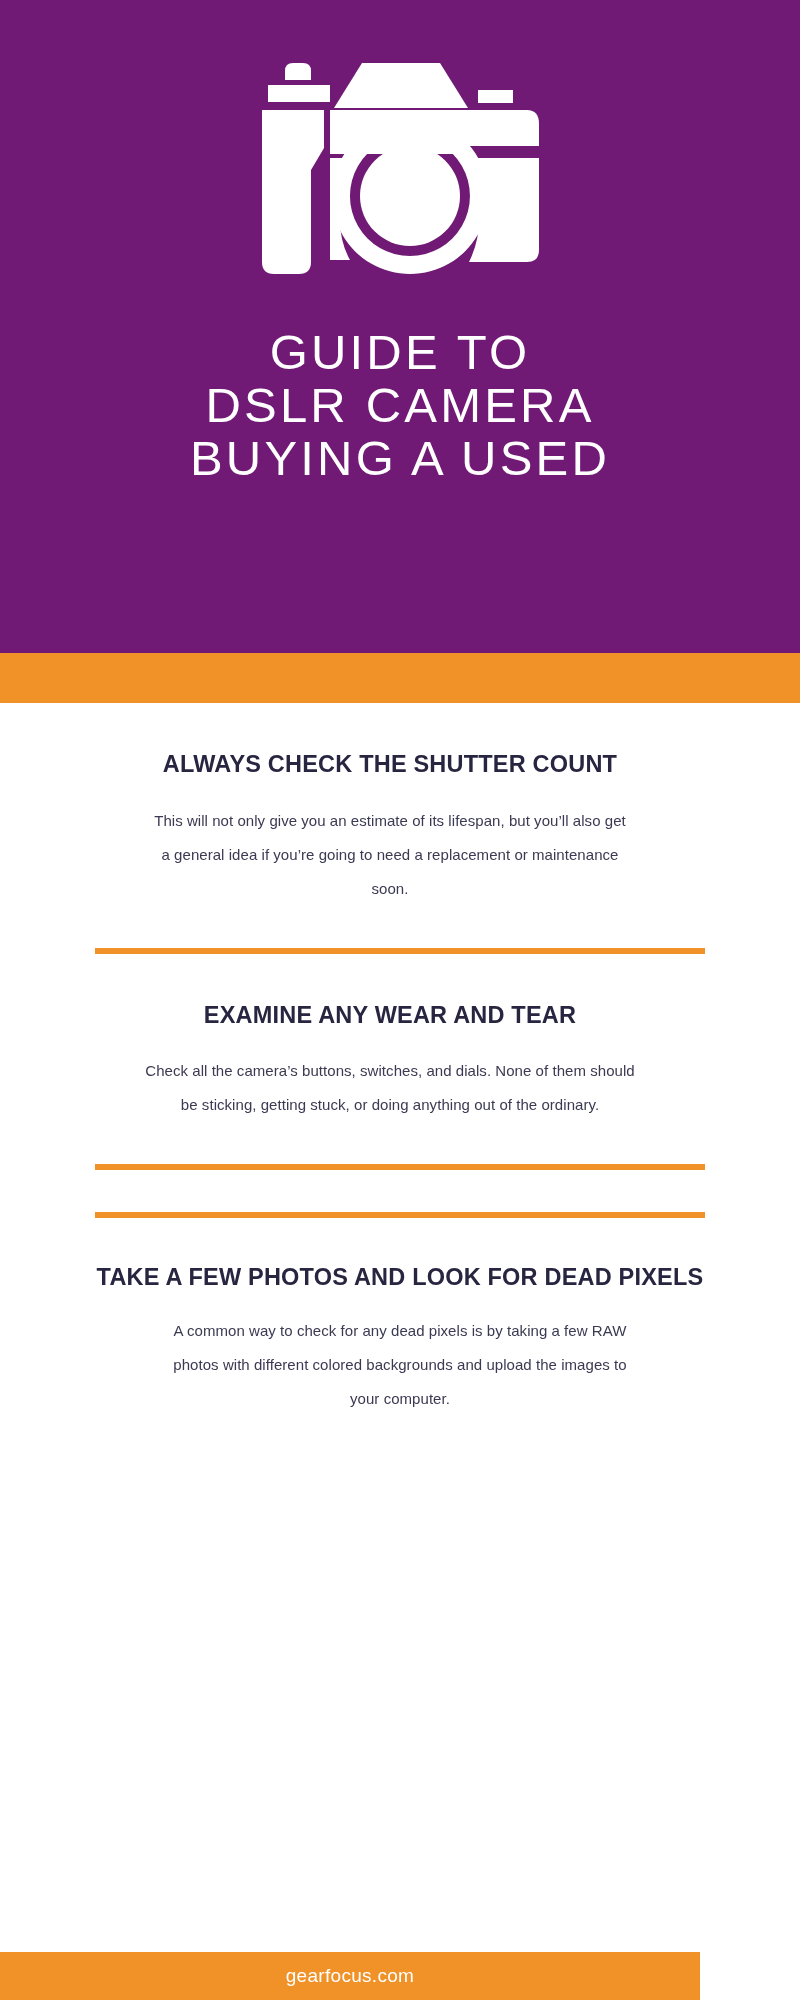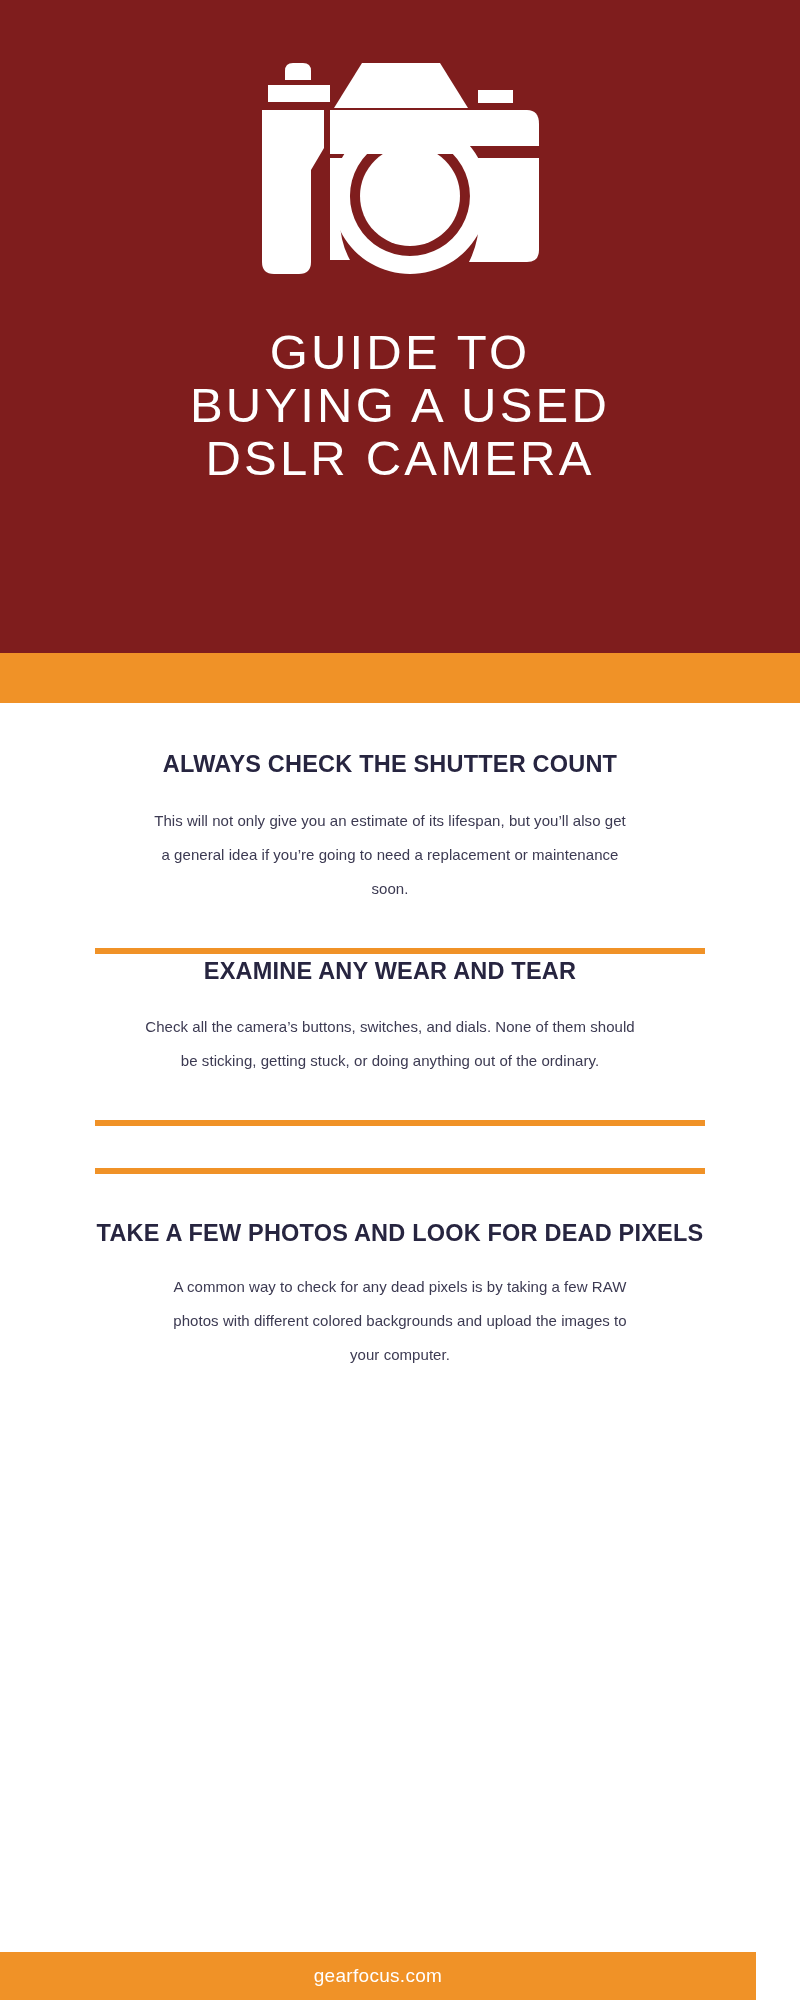--- a/index.html
+++ b/index.html
@@ -7,21 +7,21 @@
   body {
     background:#ffffff;
     font-family:"Liberation Sans", sans-serif;
     -webkit-font-smoothing:antialiased;
   }
   .page { position:relative; width:800px; height:2000px; overflow:hidden; background:#fff; }
 
   
   .header {
     position:absolute; left:0; top:0; width:800px; height:653px;
-    background:#7f1d1d;
+    background:#701a75;
     display:flex; flex-direction:column; align-items:center;
   }
   .camera-icon { margin-top:58px; width:340px; height:222px; display:block; }
   .title-block {
     margin-top:46px; width:680px; text-align:center;
   }
   .title-line {
     color:#ffffff;
     font-family:"Liberation Sans", sans-serif;
     font-size:49px;
@@ -68,34 +68,34 @@
   .divider-wrap { width:800px; display:flex; justify-content:center; }
   .divider {
     width:610px; height:6px; background:#F09227;
   }
 
   
   .sec-1 { padding-top:44px; }
   .sec-1 .gap { height:23px; }
   .div-1 { margin-top:42px; }
 
-  .sec-2 { }
+  .sec-2 { padding-top:44px; }
   .sec-2 .gap { height:22px; }
   .div-2 { margin-top:42px; }
 
   .sec-3 { padding-top:42px; }
   .sec-3 .gap { height:22px; }
   .div-3 { margin-top:42px; }
 
   .sec-4 { padding-top:42px;padding-left:20px; }
   .sec-4 .gap { height:20px; }
 
   
   .footer {
-    position:absolute; left:0; bottom:0; width:756px; height:48px;
+    position:absolute; left:0; bottom:0; width:700px; height:48px;
     background:#F09227;
     display:flex; align-items:center; justify-content:center;
   }
   .footer-text {
     color:#ffffff;
     font-family:"Liberation Sans", sans-serif;
     font-size:19px;
     font-weight:400;
     letter-spacing:0.3px;
   }
@@ -129,22 +129,22 @@
         <path d="M240 100 h69 v92 q0 12 -12 12 h-58 q10 -20 10 -42 q0 -36 -9 -62 Z"></path>
 
         <path d="M180 60 a78 78 0 1 0 0.1 0 Z M180 78 a60 60 0 1 1 -0.1 0 Z"></path>
 
         <circle cx="180" cy="138" r="50"></circle>
       </g>
     </svg>
 
     <div class="title-block">
       <div class="title-line">GUIDE TO</div>
+      <div class="title-line">DSLR CAMERA</div>
       <div class="title-line">BUYING A USED</div>
-      <div class="title-line">DSLR CAMERA</div>
     </div>
   </div>
 
   <div class="accent-bar"></div>
 
   <div class="body-area">
 
     <div class="section s1 sec-1">
       <div class="section-heading">ALWAYS CHECK THE SHUTTER COUNT</div>
       <div class="gap"></div>

